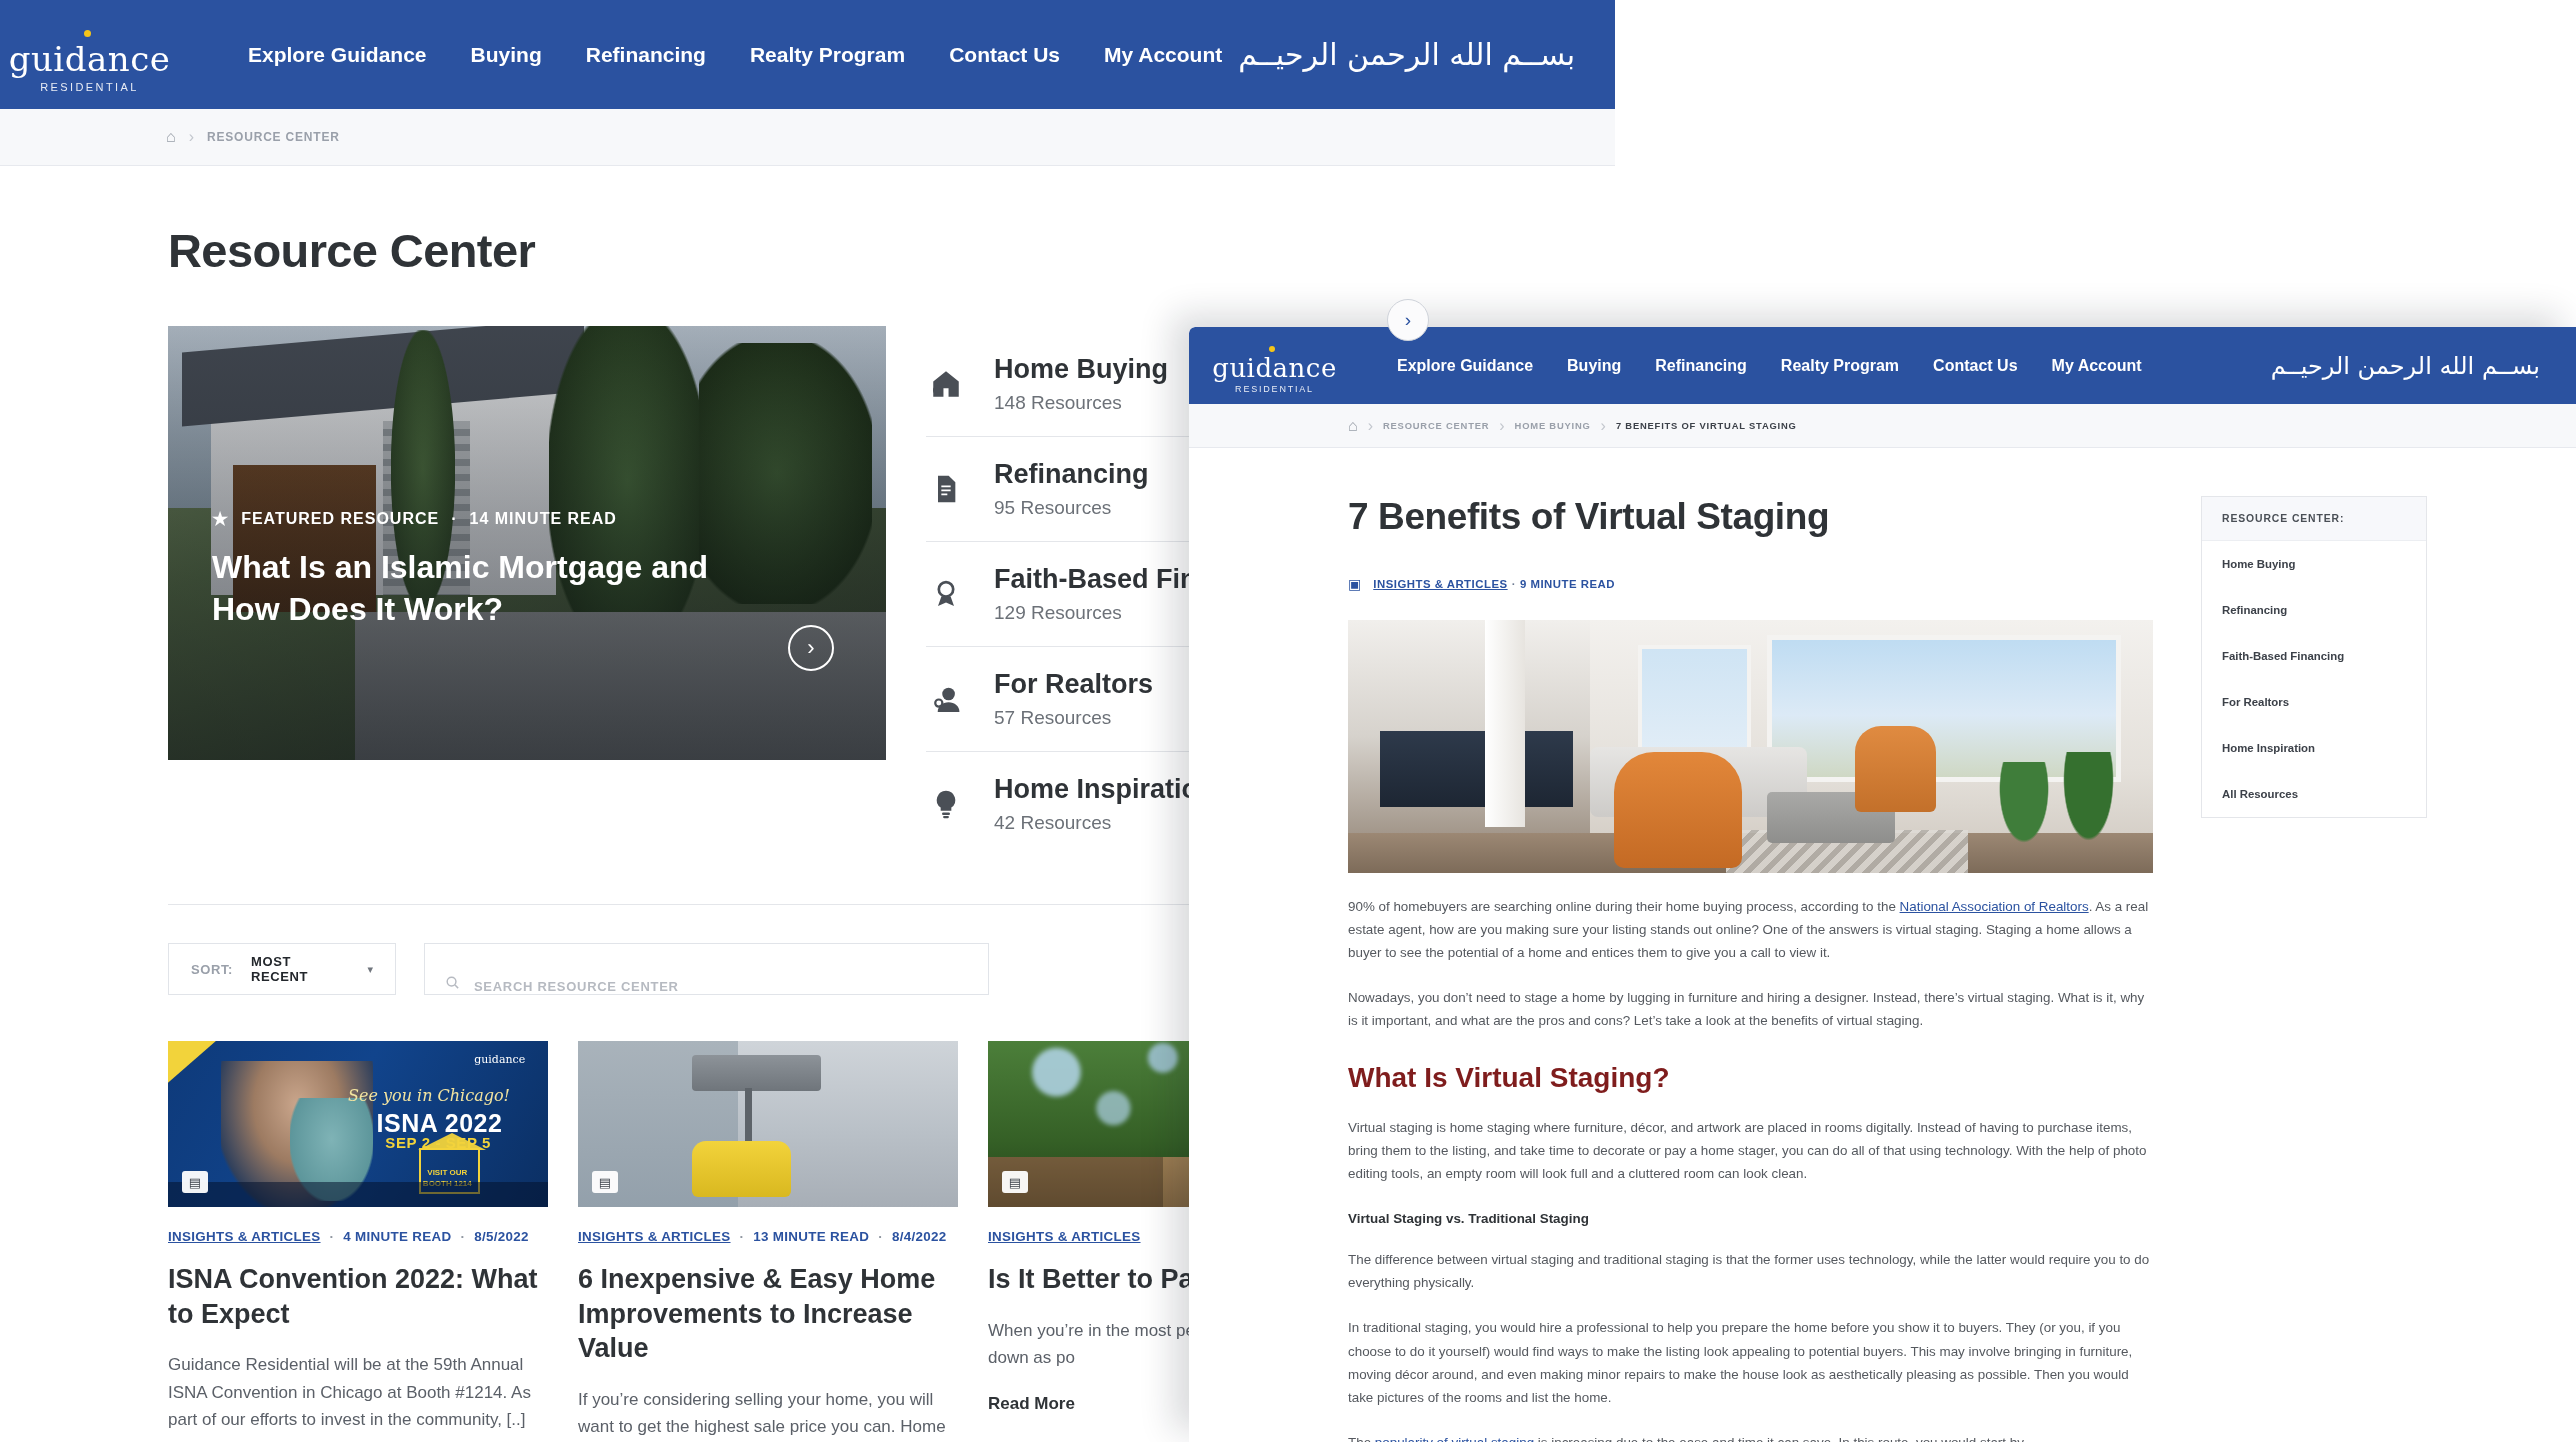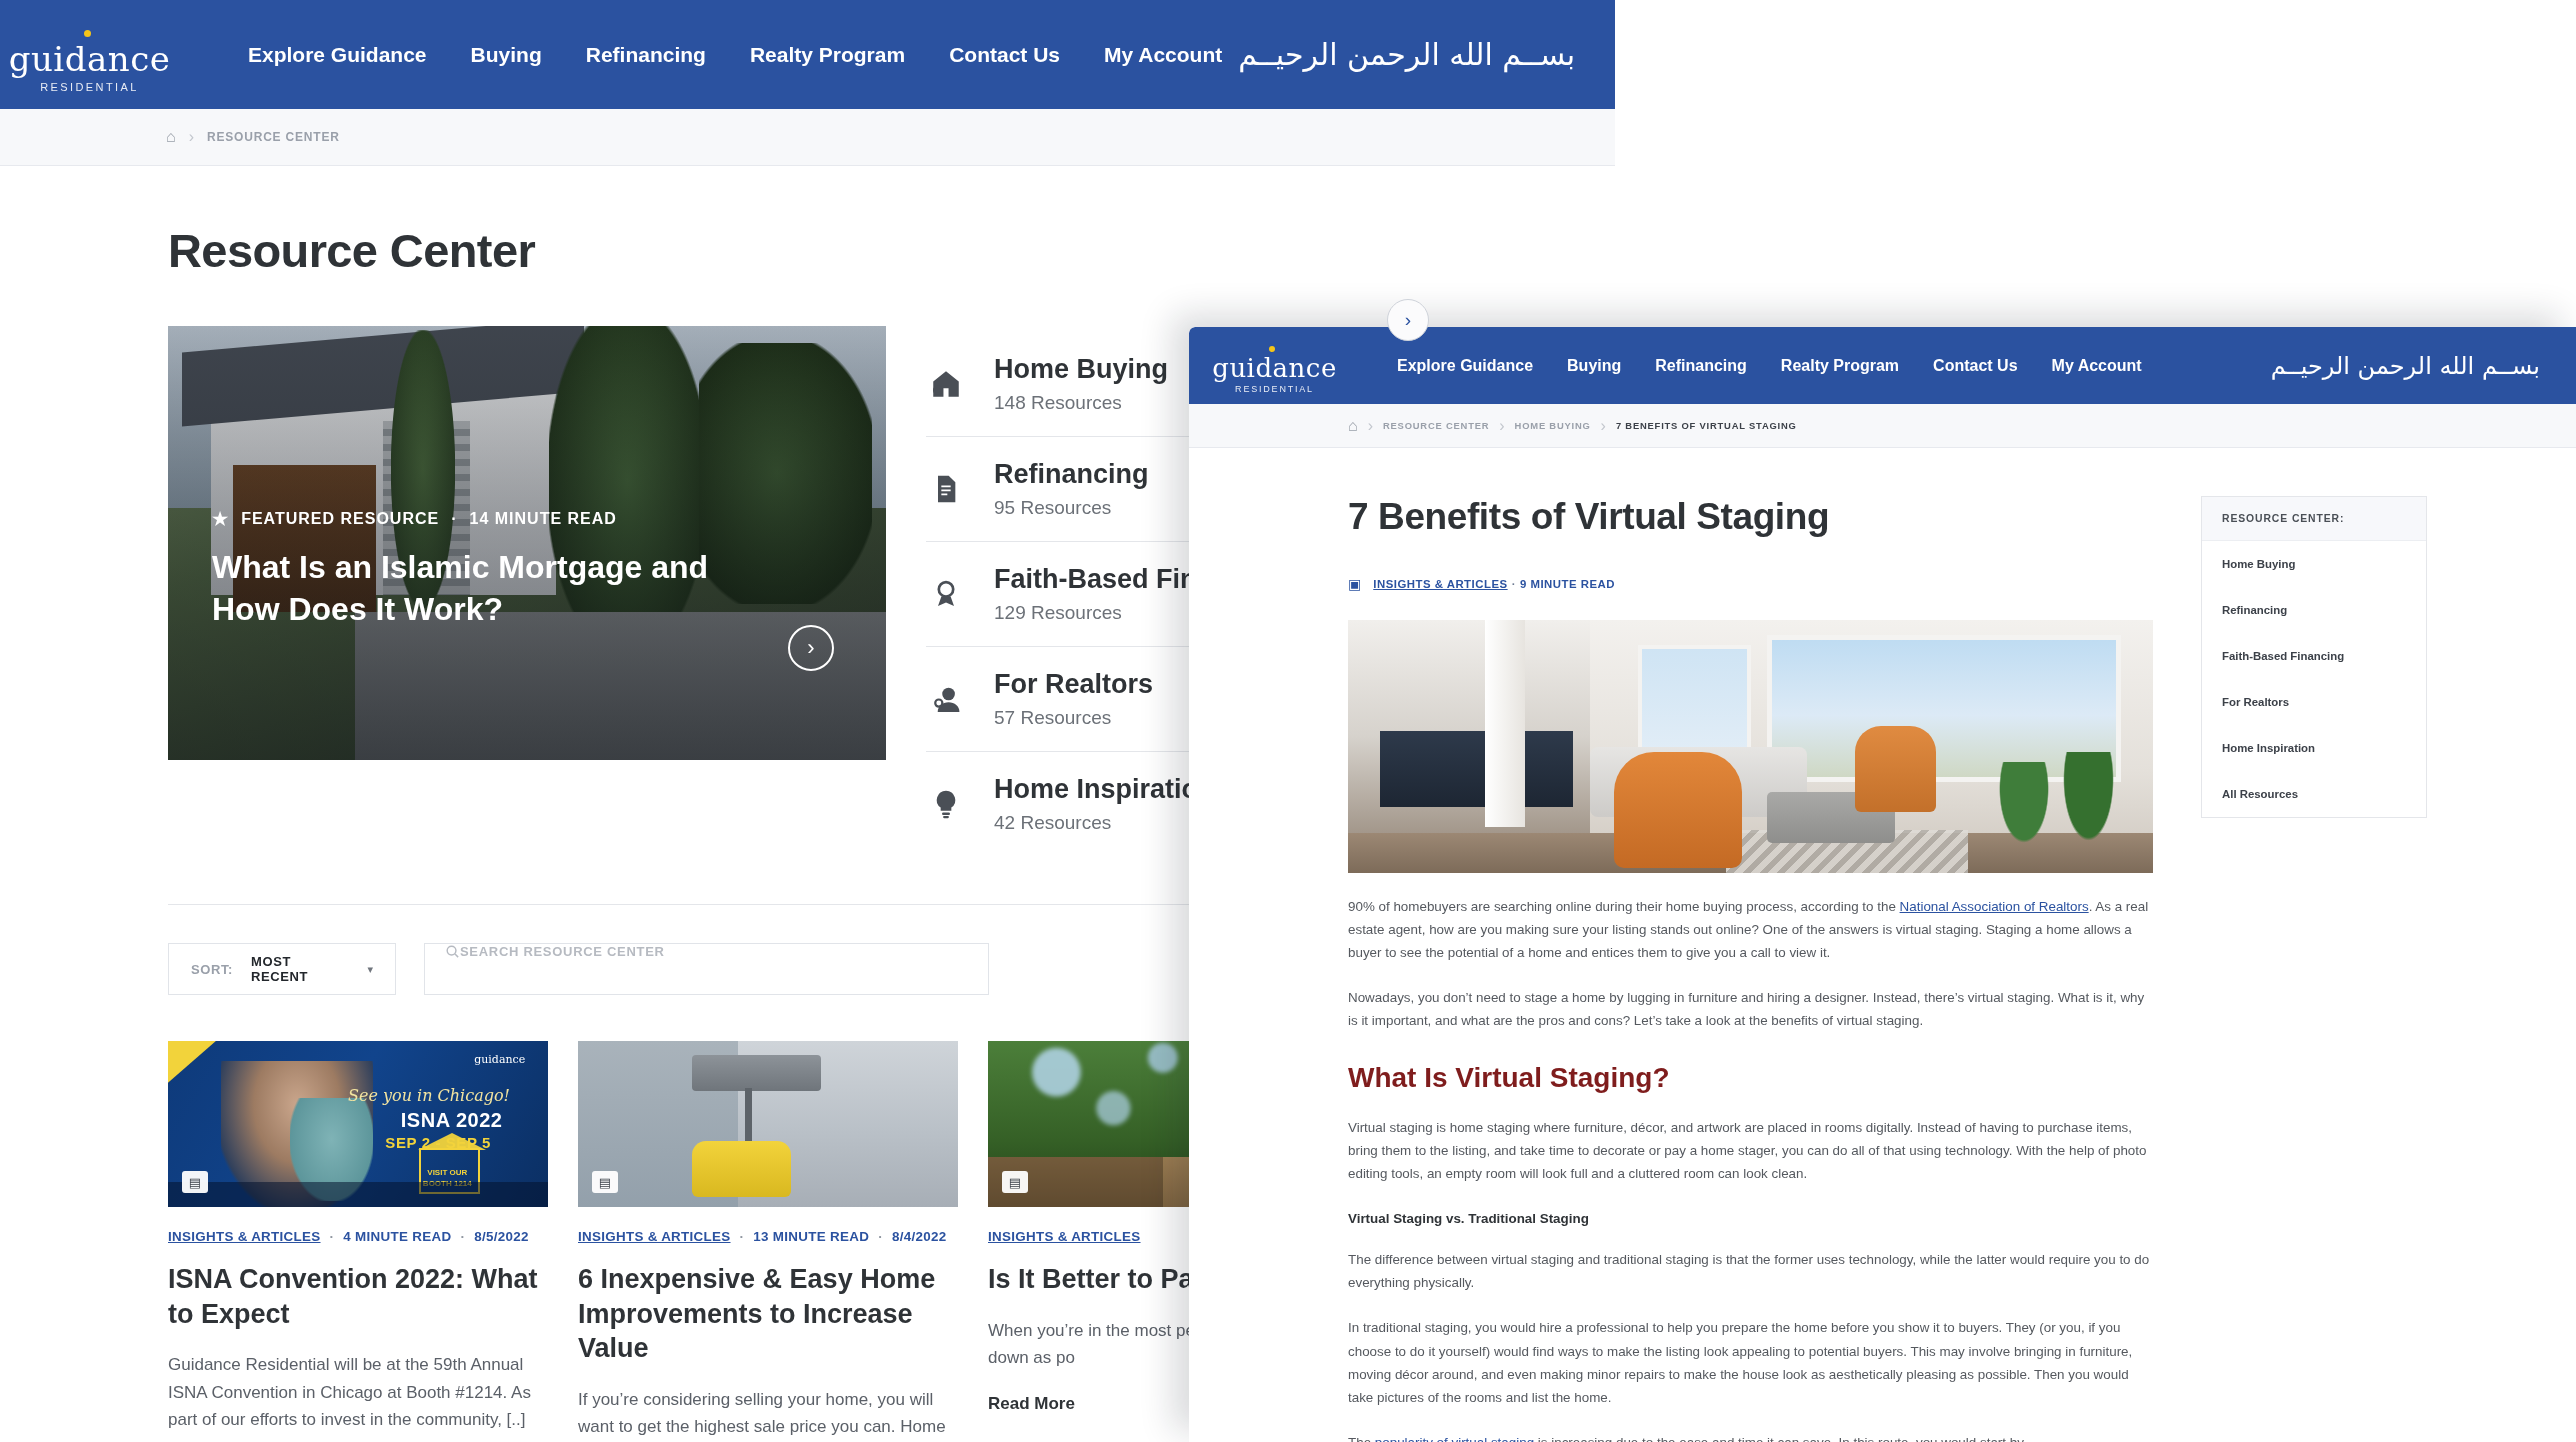--- a/index.html
+++ b/index.html
@@ -162,21 +162,21 @@
   .rc-filters { display:flex; align-items:center; gap: 28px; margin-top: 38px; }
   .sort-box {
     width: 228px; height: 52px; border: 1px solid #e1e4e9; background:#fff;
     display:flex; align-items:center; gap:18px; padding: 0 22px; cursor:pointer;
   }
   .sort-lbl { font-size: 13px; color:#9aa0aa; font-weight:700; letter-spacing:0.6px; }
   .sort-val { font-size: 13px; color:#23272c; font-weight:700; letter-spacing:0.6px; }
   .sort-chev { font-size: 11px; color:#70757d; margin-left: 4px; }
   .search-box {
     width: 565px; height: 52px; border:1px solid #e1e4e9; background:#fff;
-    display:flex; align-items:flex-start; padding: 0 20px;
+    display:flex; align-items:flex-end; gap:14px; padding: 0 20px;
   }
   .search-ico { color:#b6bac1; font-size:16px; }
   .search-inp {
     border:none; outline:none; flex:1; font-size:13px; letter-spacing:0.7px;
     font-weight:700; color:#23272c; font-family:"Liberation Sans", sans-serif;
     background: transparent;
   }
   .search-inp::placeholder { color:#b6bac1; font-weight:700; letter-spacing:0.7px; }
 
   
@@ -212,21 +212,21 @@
   .t-isna .hijab {
     position:absolute; left:32%; bottom:4%; width:22%; height:62%;
     background: radial-gradient(ellipse at 50% 40%, #7fb3b6 0%, #5d969b 70%, transparent 74%);
   }
   .t-isna .txt1 {
     position:absolute; right:10%; top:27%; color:#f2e4a0; font-size:16px;
     font-family:"DejaVu Serif", serif; font-style:italic; white-space:nowrap;
   }
   .t-isna .txt2 {
     position:absolute; right:12%; top:41%; color:#ffffff;
-    font-size:20px; font-weight:700; letter-spacing:0.5px; white-space:nowrap;margin-left:48px;
+    font-size:25px; font-weight:700; letter-spacing:0.5px; white-space:nowrap;margin-left:48px;
   }
   .t-isna .txt3 {
     position:absolute; right:15%; top:56%; color:#f2d33b;
     font-size:15px; font-weight:700; letter-spacing:0.6px; white-space:nowrap;
   }
   .t-isna .booth {
     position:absolute; right:18%; bottom:8%; width:61px; height:46px;
     border:2px solid #f2d33b;
   }
   .t-isna .booth::before {

